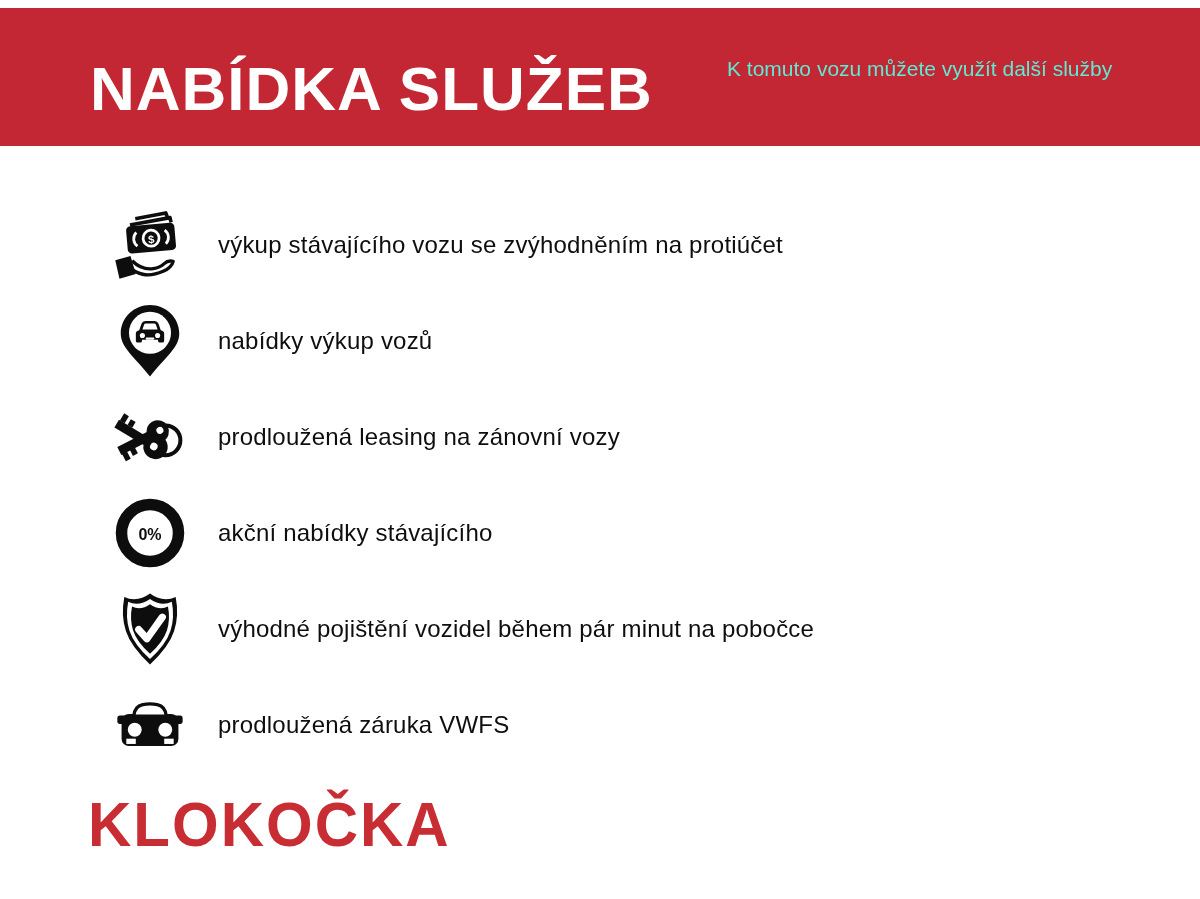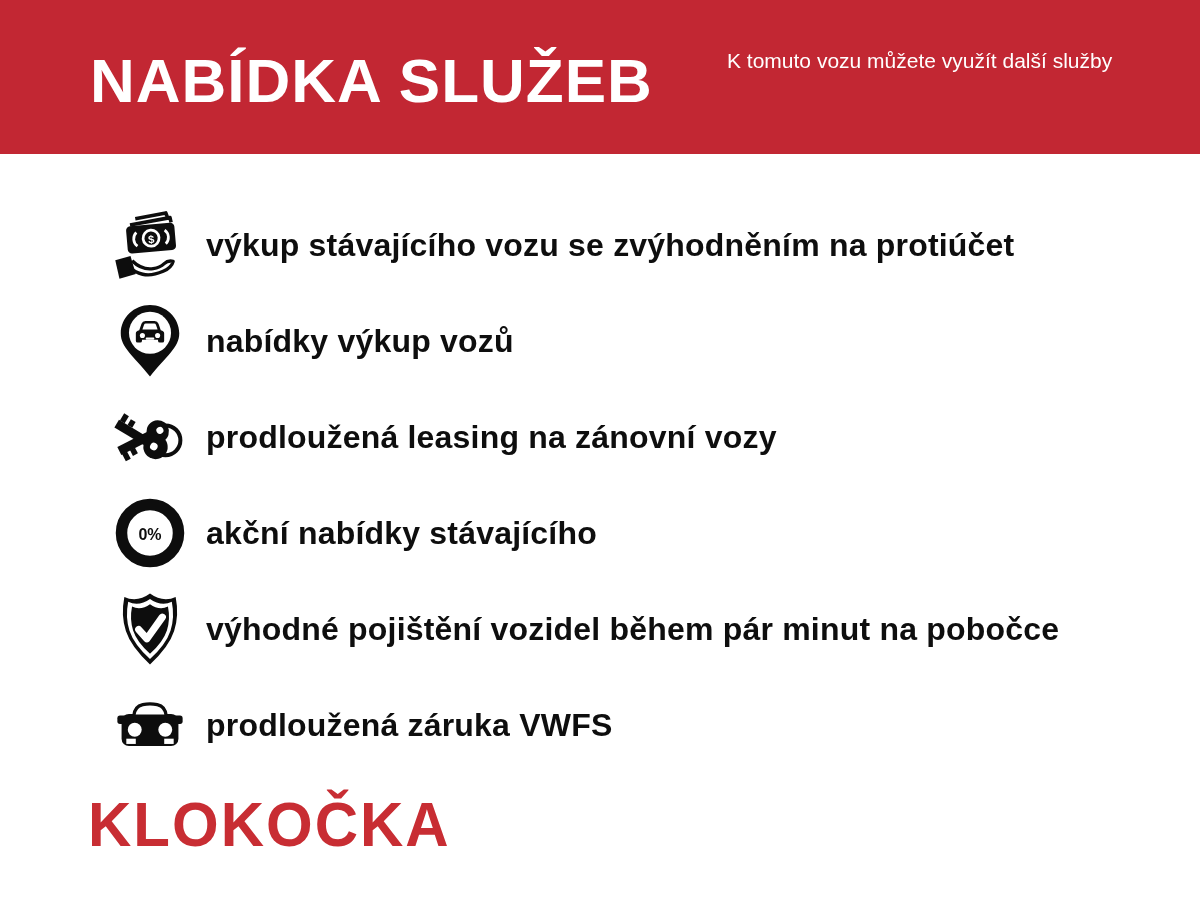--- a/index.html
+++ b/index.html
@@ -6,22 +6,22 @@
   html,body { width:1200px; height:899px; }
   body {
     position:relative;
     background:#ffffff;
     font-family:"Liberation Sans", sans-serif;
     overflow:hidden;
   }
 
   
   .banner {
-    position:absolute; top:0; left:0;
-    width:1200px; height:154px;
+    position:absolute; top:8px; left:0;
+    width:1200px; height:138px;
     background:#c22733;
   }
   .banner-title {
     position:absolute; left:90px; top:50px;
     font-size:62px; font-weight:700;
     letter-spacing:1px; line-height:1;
     color:#ffffff; white-space:nowrap;
   }
   .banner-sub {
     position:absolute; left:727px; top:46px;
@@ -38,43 +38,43 @@
     display:flex; align-items:center;
     height:96px;
   }
   .icon-box {
     flex:0 0 84px; width:84px; height:84px;
     display:flex; align-items:center; justify-content:center;
     color:#0d0d0d;
   }
   .icon-box svg { display:block; }
   .service-label {
-    margin-left:14px;
-    font-size:32px; font-weight:700;
+    margin-left:26px;
+    font-size:24px; font-weight:400;
     color:#0e0e0e; letter-spacing:.2px;
     white-space:nowrap;
   }
 
   
   .brand-logo {
     position:absolute; left:88px; top:794px;
     font-size:60px; font-weight:700;
     letter-spacing:2px; line-height:1;
     color:#c82d33;
     transform:scaleY(1.04);
     transform-origin:left top;
     white-space:nowrap;
   }
 </style>
 </head>
 <body>
 
 <header class="banner" style="background: rgb(194, 39, 51);">
   <div class="banner-title" style="color: rgb(255, 255, 255);">NABÍDKA SLUŽEB</div>
-  <div class="banner-sub" style="color: #ffffff;">
+  <div class="banner-sub" style="color: #5eead4;">
     <div>K tomuto vozu můžete využít další služby</div>
   </div>
 </header>
 
 <main class="services">
 
   <div class="service-row">
     <span class="icon-box" style="color: rgb(13, 13, 13);">
       <svg viewBox="0 0 76 76" width="80" height="80" aria-hidden="true">
         <g stroke="currentColor" stroke-width="3.4" fill="none" stroke-linejoin="round">

